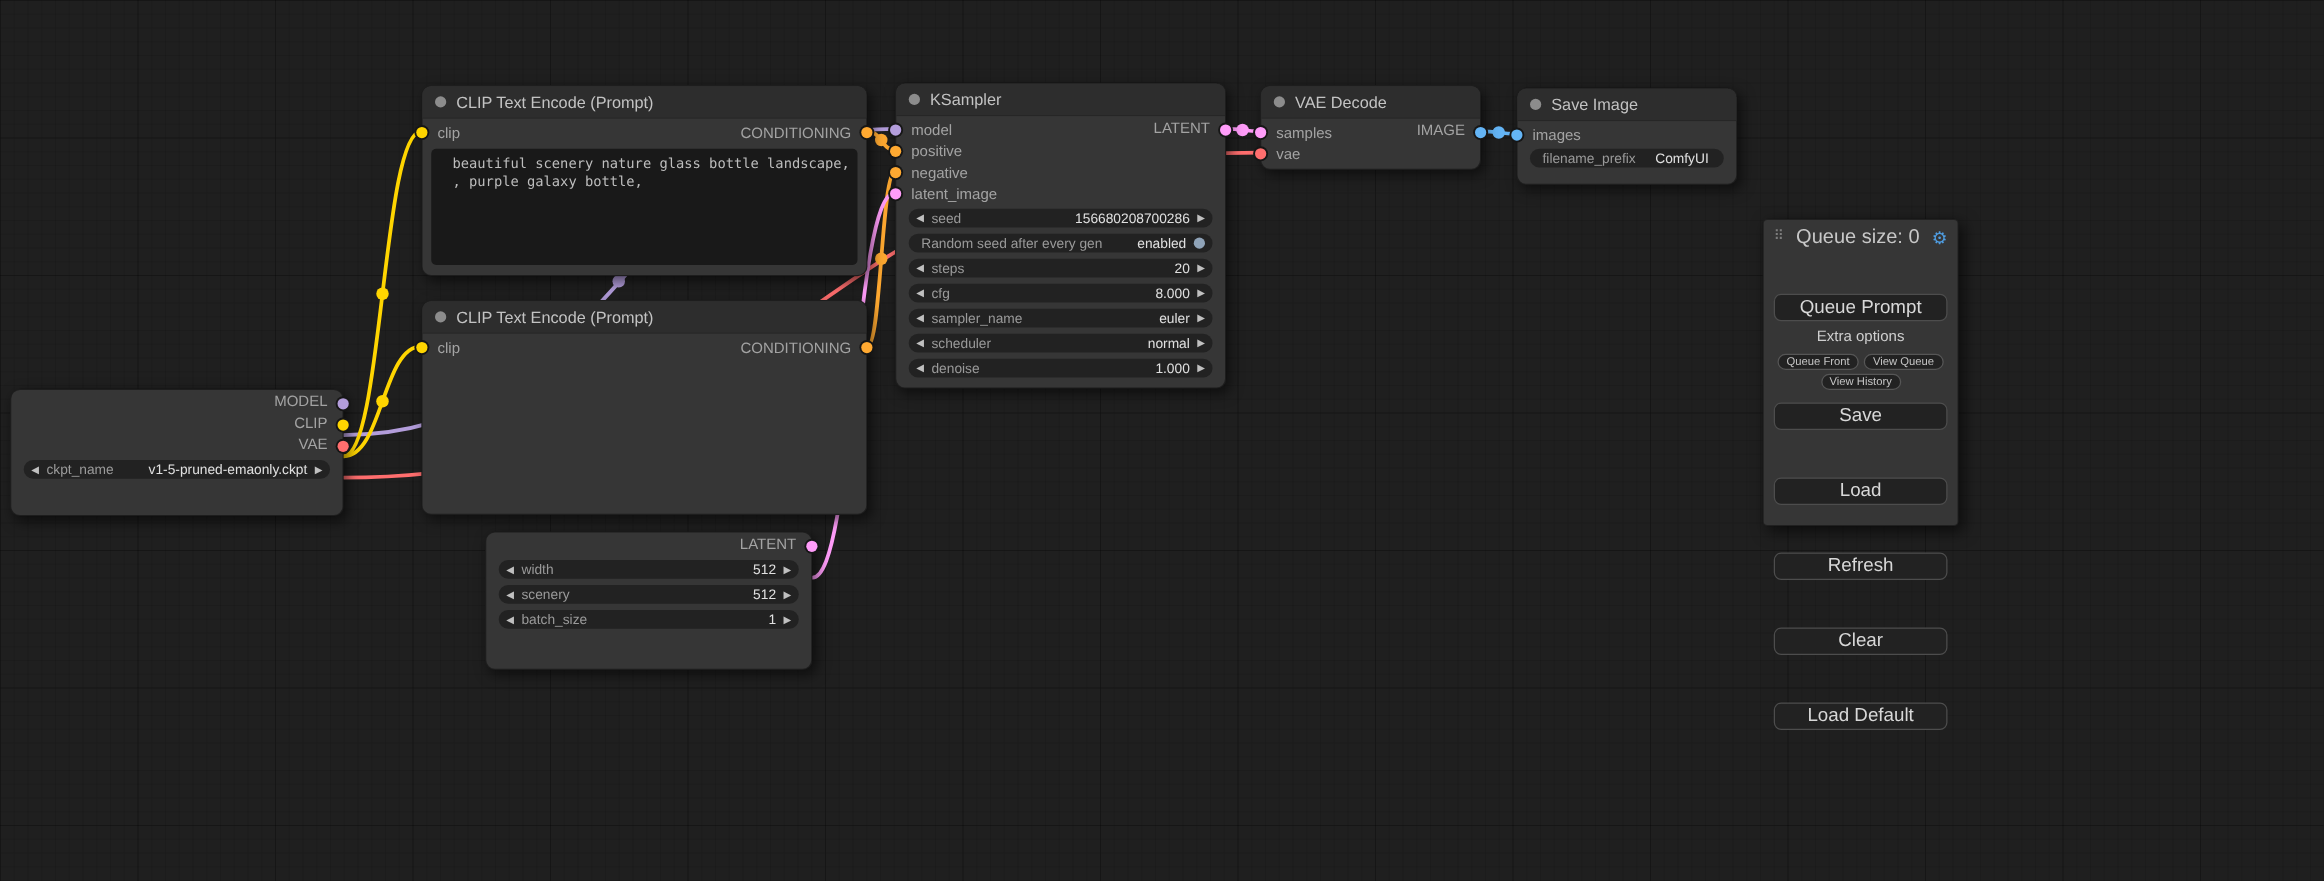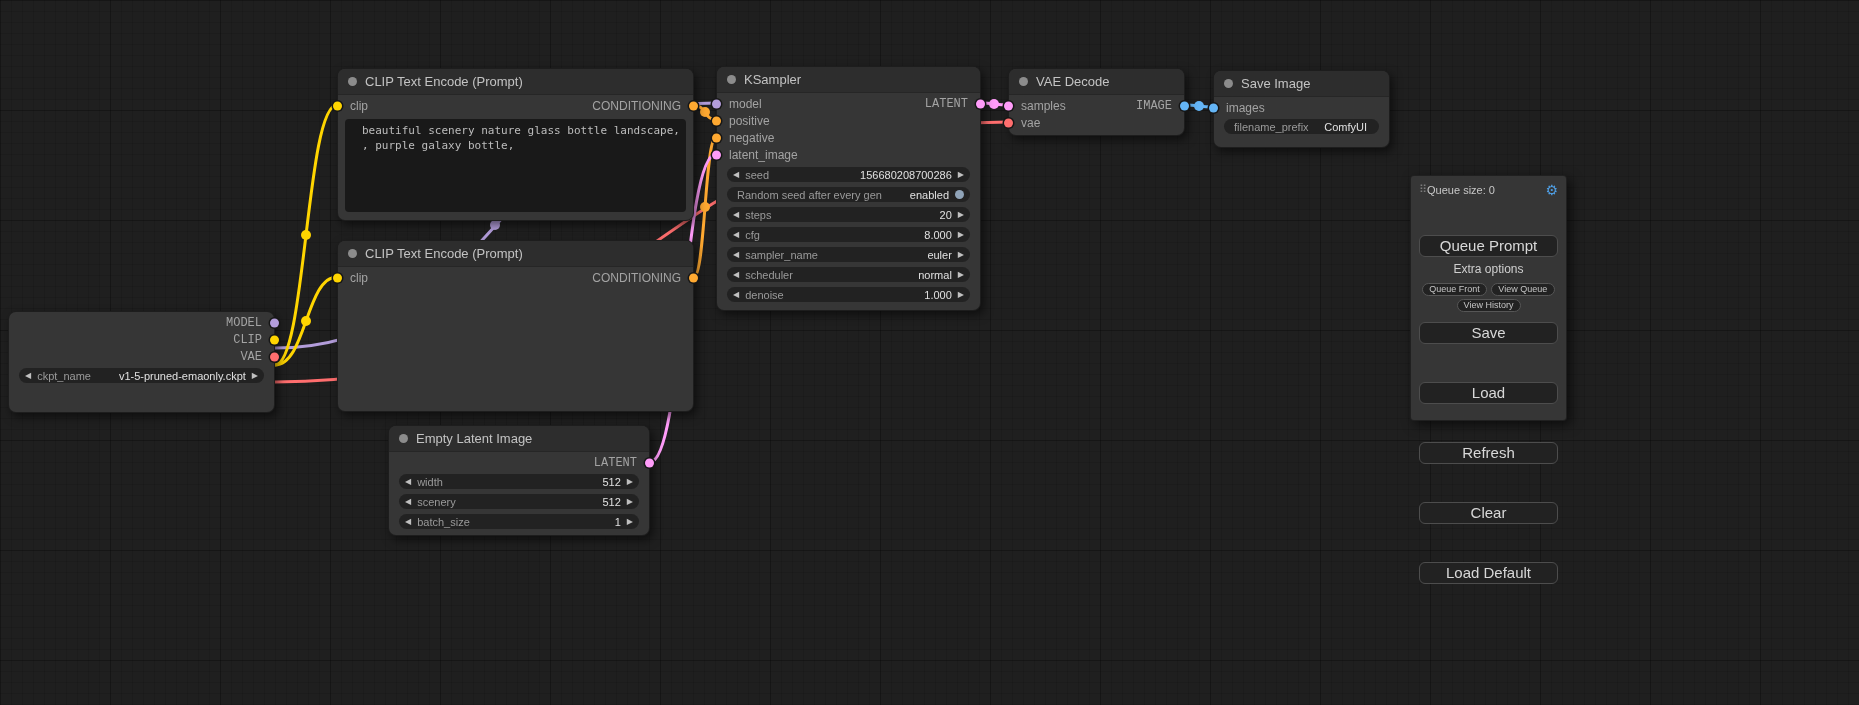--- a/index.html
+++ b/index.html
@@ -21,22 +21,22 @@
     display:flex; align-items:center; gap:8px; padding:0 10px;
     border-bottom:1px solid #262626; }
   .collapse-dot { width:9px; height:9px; border-radius:50%; background:#8c8c8c; flex:none; }
   .title-text { color:#c3c3c3; font-size:13px; white-space:nowrap; }
 
   .ports-row { position:relative; height:17px; margin-top:2px; display:flex;
     align-items:center; justify-content:space-between; padding:0 12px; }
   .ports-grid { display:flex; justify-content:space-between; margin-top:2px; }
   .ports-grid .col { flex:1; }
   .in-row { position:relative; height:17px; display:flex; align-items:center; padding-left:12px; }
-  .out-row { position:relative; height:17px; display:flex; align-items:center;
-    justify-content:flex-end; padding-right:12px;font-family:Liberation Mono, monospace; }
+  .out-row { position:relative; height:17px; display:flex; align-items:flex-start;
+    justify-content:flex-end; padding-right:12px; }
   .port-label { color:#a3a3a3; font-size:12px; white-space:nowrap; }
   .port-dot { position:absolute; width:9px; height:9px; border-radius:50%;
     top:50%; transform:translateY(-50%); box-shadow:0 0 0 1.5px #161616; }
   .port-dot.in { left:-5px; }
   .port-dot.out { right:-5px; }
   .c-model{background:#b39ddb} .c-clip{background:#ffd500} .c-vae{background:#ff6e6e}
   .c-cond{background:#ffa931} .c-latent{background:#ff9cf9} .c-image{background:#64b5f6}
 
   .widget { height:15px; margin:0 10px 5px; background:#222; border-radius:8px;
     display:flex; align-items:center; padding:0 6px; font-size:11px; }
@@ -64,21 +64,21 @@
   #node-empty-latent .widget,
   #node-save-image .widget { margin-top:3px; }
   #node-ksampler .widgets { margin-top:4px; }
 
   
   #queue-panel { position:absolute; left:1410px; top:175px; width:157px; height:246px;
     z-index:3; background:#363636; border-radius:4px; border:1px solid rgba(0,0,0,0.4);
     box-shadow:4px 4px 12px rgba(0,0,0,0.6); padding:6px 8px; }
   .qp-header { display:flex; align-items:center; height:15px; margin-bottom:6px; }
   .drag-handle { color:#7d7d7d; font-size:11px; line-height:11px; }
-  .qp-title { flex:1; color:#c8c8c8; font-size:11px; }
+  .qp-title { flex:1; text-align:center; color:#c8c8c8; font-size:16px; }
   .gear { color:#4f9ee3; font-size:14px; line-height:14px; }
   .qbtn { height:22px; background:#222; border:1px solid #4d4d4d; border-radius:6px;
     color:#d8d8d8; font-size:15px; line-height:20px; text-align:center;
     margin-bottom:4px; cursor:default;margin-top:38px; }
   .qbtn.prompt { margin-bottom:8px; }
   .qbtn.save-first { margin-top:10px; }
   .extra-row { display:flex; align-items:center; justify-content:center; gap:6px;
     height:14px; margin-bottom:4px; color:#cfcfcf; font-size:12px;flex-direction:column; }
   .checkbox { width:10px; height:10px; background:#e3e3e3; border-radius:2px; }
   .pill-row { display:flex; justify-content:center; gap:4px; margin-bottom:3px; }
@@ -157,24 +157,20 @@
     </div>
     <div class="ports-row">
       <span class="port-dot in c-clip"></span>
       <span class="port-label">clip</span>
       <span class="port-label">CONDITIONING</span>
       <span class="port-dot out c-cond"></span>
     </div>
   </div>
 
   <div class="node" id="node-empty-latent">
-    <div class="node-title">
-      <span class="collapse-dot"></span>
-      <span class="title-text">Empty Latent Image</span>
-    </div>
     <div class="out-row" style="margin-top:2px;">
       <span class="port-label">LATENT</span>
       <span class="port-dot out c-latent"></span>
     </div>
     <div class="widget">
       <span class="arrow">◀</span>
       <span class="wlabel">width</span>
       <span class="wvalue">512</span>
       <span class="arrow">▶</span>
     </div>

